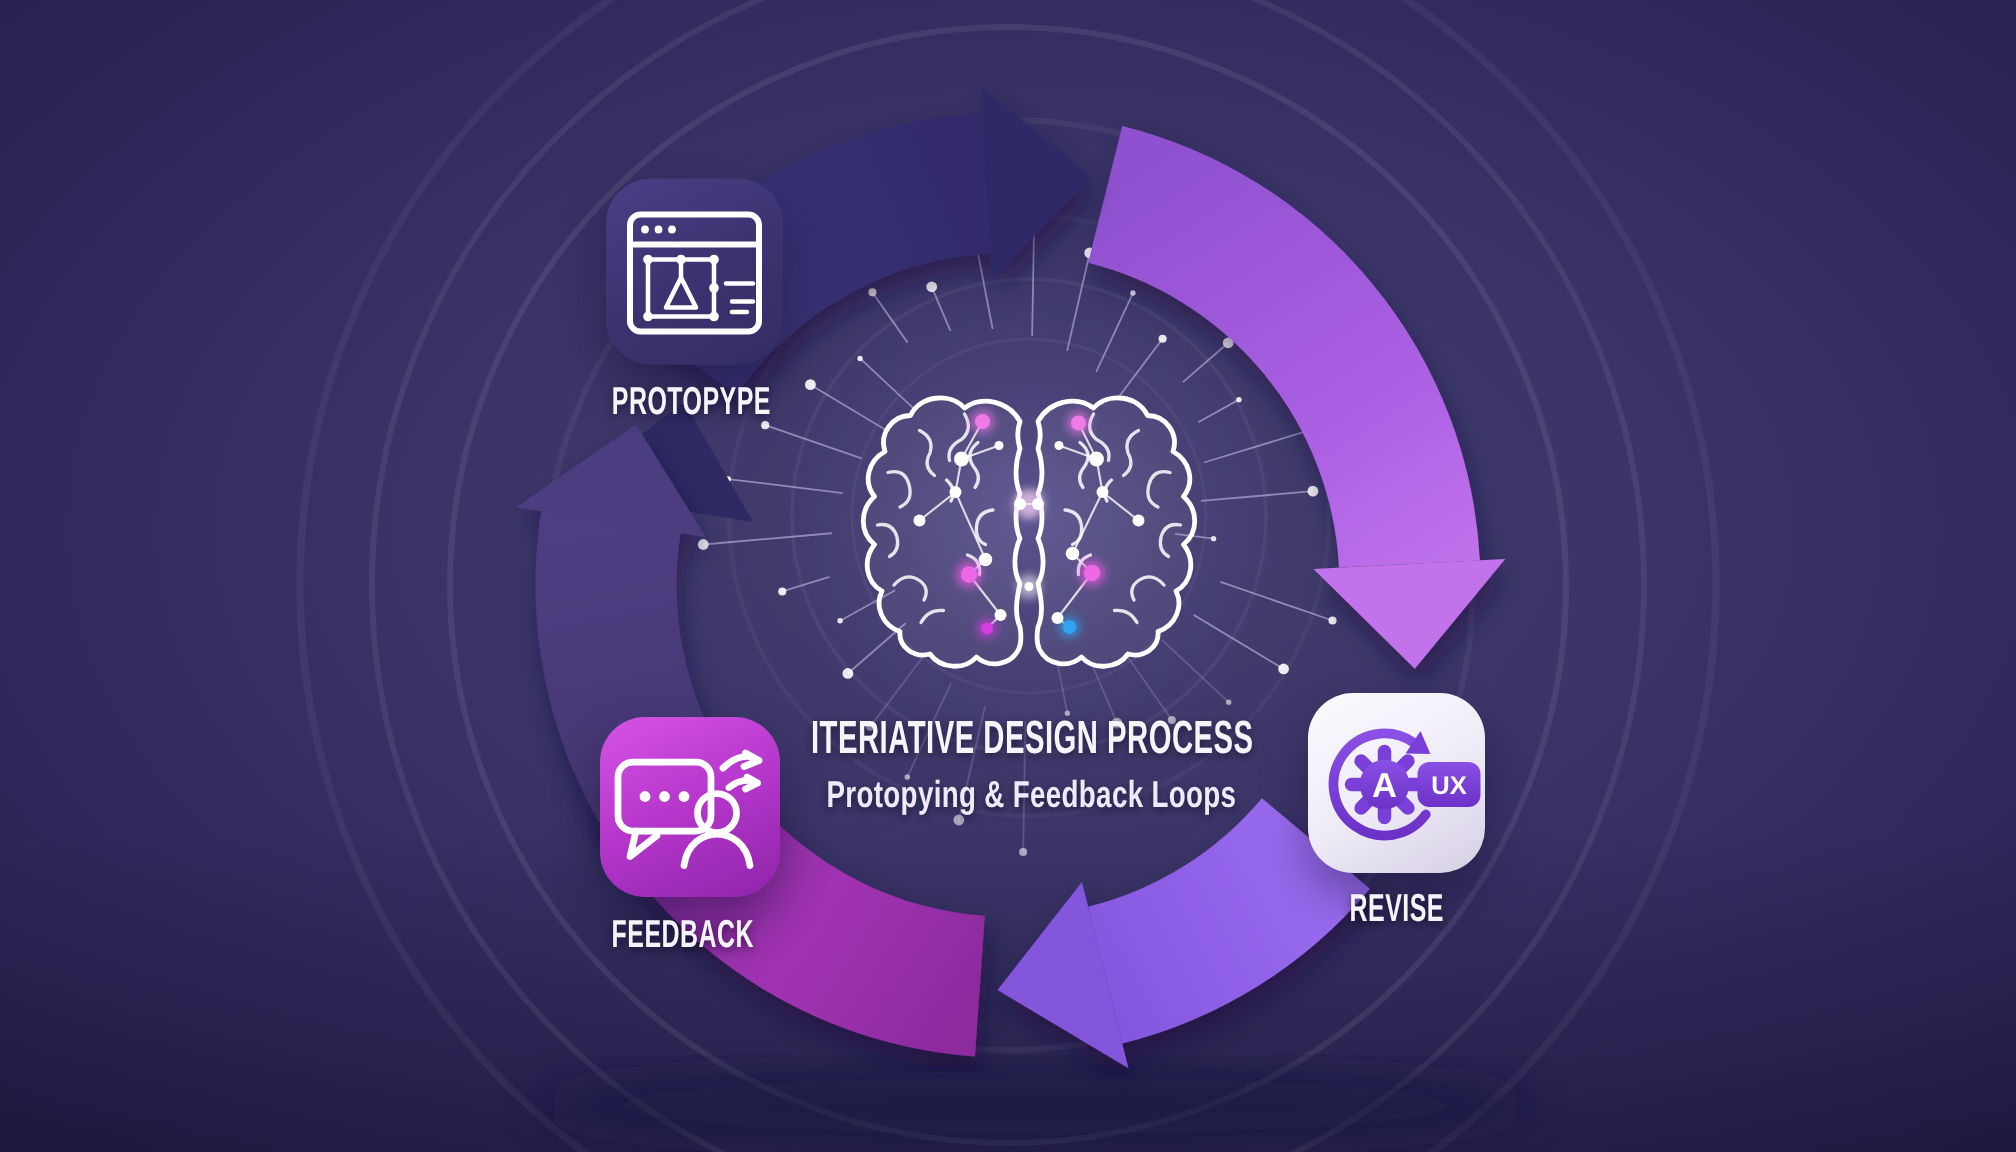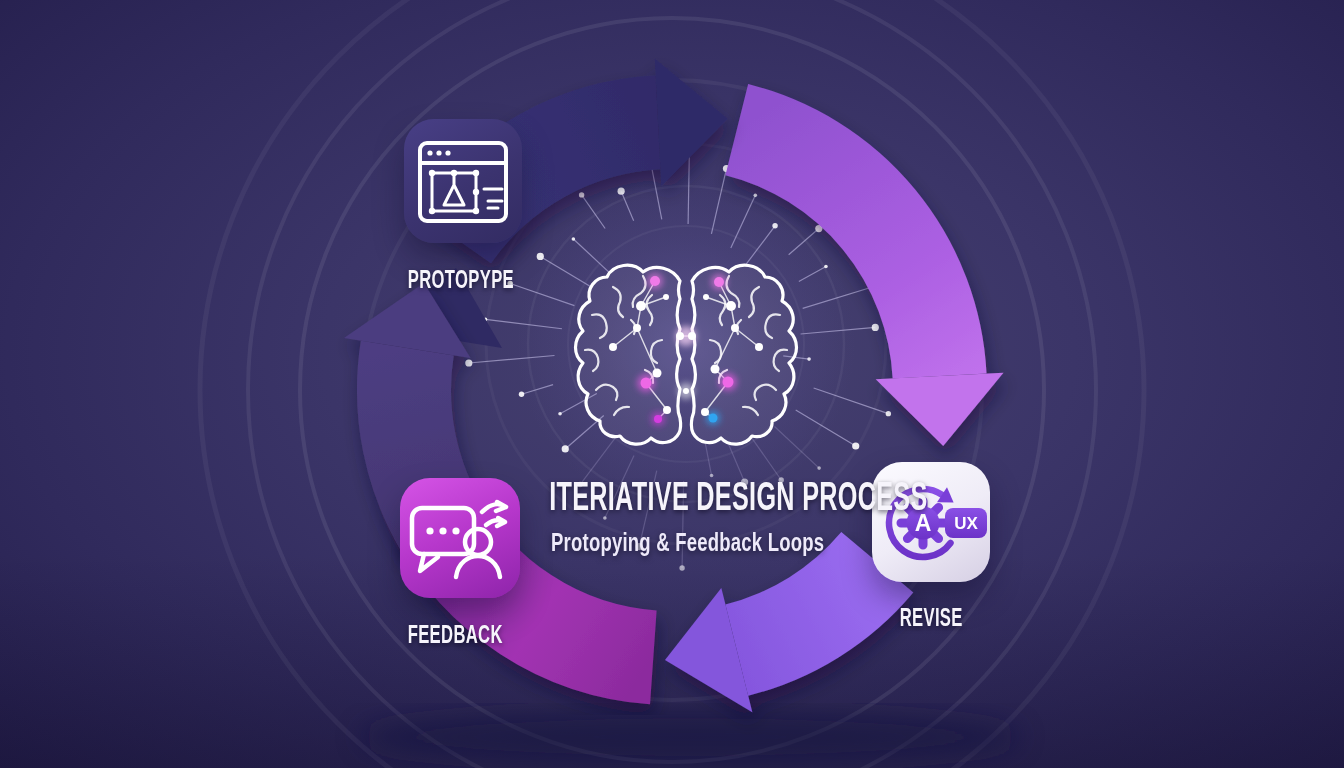--- a/index.html
+++ b/index.html
@@ -13,28 +13,28 @@
   svg.art{position:absolute;left:0;top:0;}
   .tile{position:absolute;border-radius:30px;box-shadow:0 16px 30px rgba(16,10,44,.38);}
   .tile svg{position:absolute;left:0;top:0;}
   .tile-prototype{left:404px;top:119px;width:118px;height:124px;
     background:linear-gradient(150deg,#483f86 0%,#3b336f 55%,#332c63 100%);}
   .tile-feedback{left:400px;top:478px;width:120px;height:120px;
     background:linear-gradient(155deg,#d554e6 0%,#b637cb 48%,#8e24aa 100%);}
   .tile-revise{left:872px;top:462px;width:118px;height:120px;
     background:linear-gradient(150deg,#fcfbff 0%,#efecf7 52%,#d6cfe4 100%);}
   .clabel{position:absolute;text-align:center;color:#f6f4fb;
-    text-shadow:0 2px 7px rgba(5,2,20,.55);white-space:nowrap;margin-top:12px;}
+    text-shadow:0 2px 7px rgba(5,2,20,.55);white-space:nowrap;}
   .clabel .cn{display:inline-block;transform-origin:center;white-space:nowrap;}
   .lbl-step{font-size:26px;font-weight:700;letter-spacing:.5px;}
   .lbl-step .cn{transform:scaleX(.64);}
   .lbl-prototype{left:311px;top:252px;width:300px;}
   .lbl-feedback{left:305px;top:607px;width:300px;}
   .lbl-revise{left:781px;top:590px;width:300px;}
-  .title-main{left:438px;top:462px;width:500px;font-size:40px;font-weight:700;letter-spacing:.5px;}
+  .title-main{left:438px;top:474px;width:500px;font-size:31px;font-weight:700;letter-spacing:.5px;}
   .title-main .cn{transform:scaleX(.63);}
   .title-sub{left:438px;top:516px;width:500px;font-size:25px;font-weight:700;letter-spacing:.3px;color:#eeeafa;}
   .title-sub .cn{transform:scaleX(.74);}
 </style>
 </head>
 <body>
 
 <div class="stage">
 
   <svg class="art" id="art" width="1344" height="768" viewBox="0 0 1344 768">

